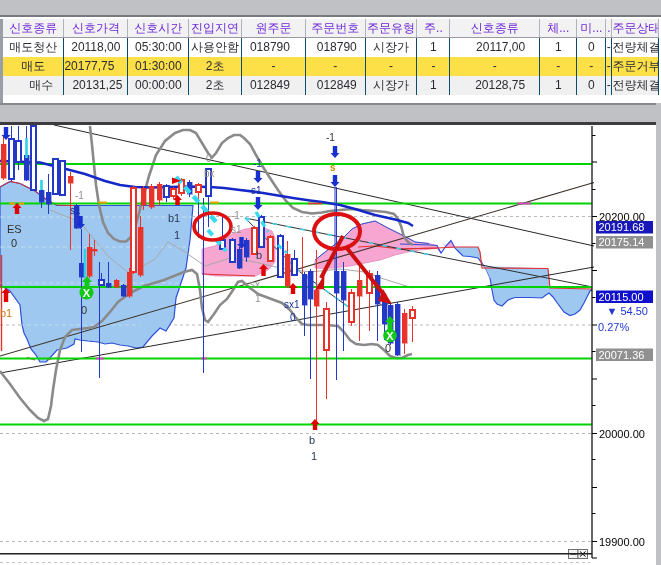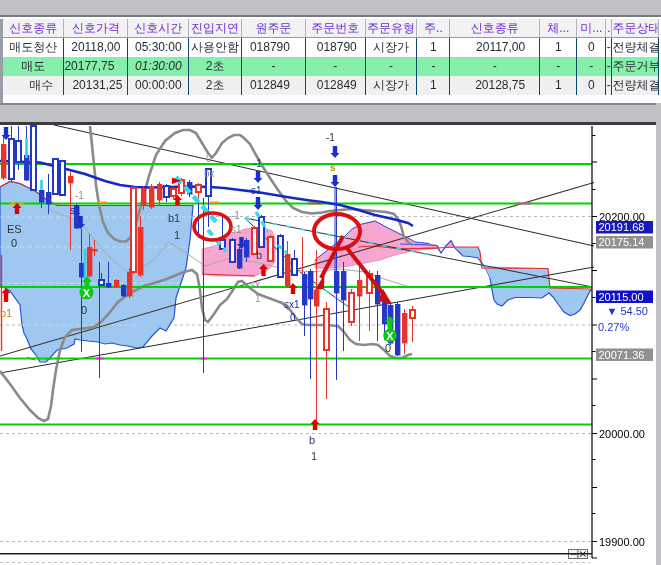--- a/index.html
+++ b/index.html
@@ -305,24 +305,24 @@
 <td style="text-align:right;padding-right:15px;">018790</td>
 <td style="text-align:right;padding-right:8px;">018790</td>
 <td style="text-align:center;">시장가</td>
 <td style="text-align:center;">1</td>
 <td style="text-align:right;padding-right:14px;">20117,00</td>
 <td style="text-align:center;">1</td>
 <td style="text-align:center;">0</td>
 <td style="text-align:center;">-</td>
 <td style="text-align:center;">전량체결</td>
 </tr>
-<tr style="background:#86efac">
+<tr style="background:#fde047">
 <td style="text-align:center;">매도</td>
 <td style="text-align:left;padding-right:7px;">20177,75</td>
-<td style="font-style:italic;">01:30:00</td>
+<td style="">01:30:00</td>
 <td style="text-align:center;">2초</td>
 <td style="text-align:center;">-</td>
 <td style="text-align:center;">-</td>
 <td style="text-align:center;">-</td>
 <td style="text-align:center;">-</td>
 <td style="text-align:center;">-</td>
 <td style="text-align:center;">-</td>
 <td style="text-align:center;">-</td>
 <td style="text-align:center;">-</td>
 <td style="text-align:center;">주문거부</td>

